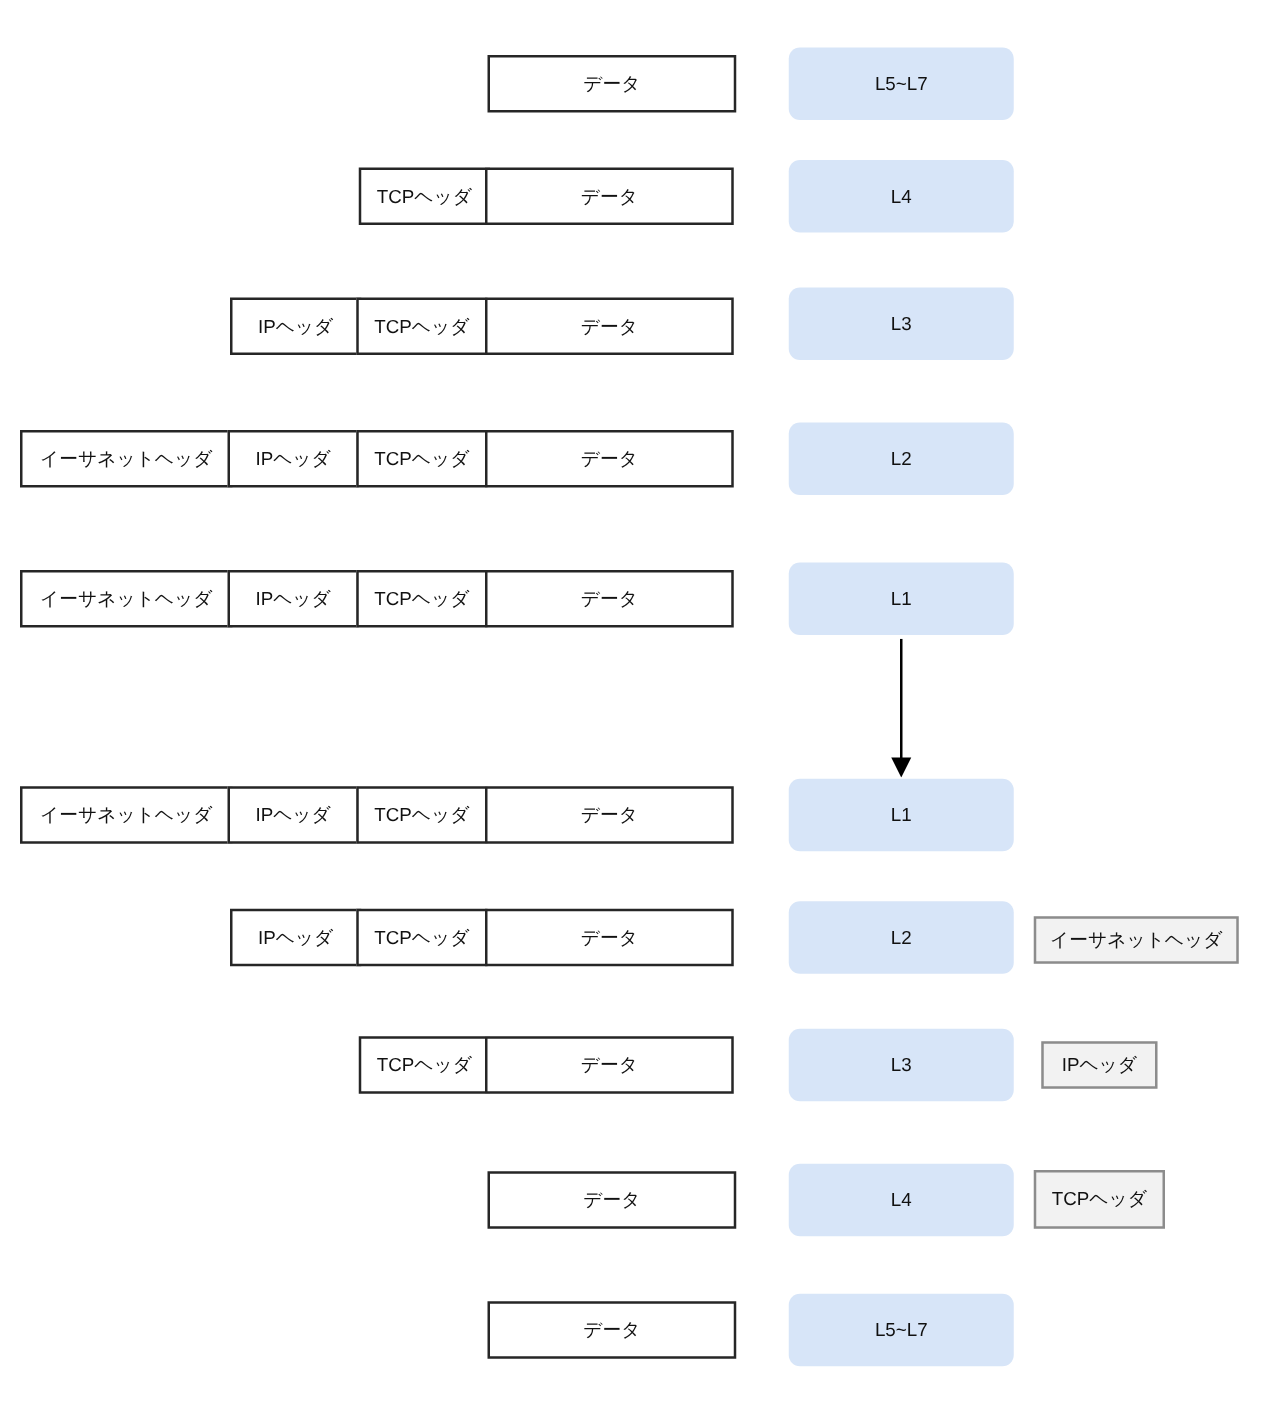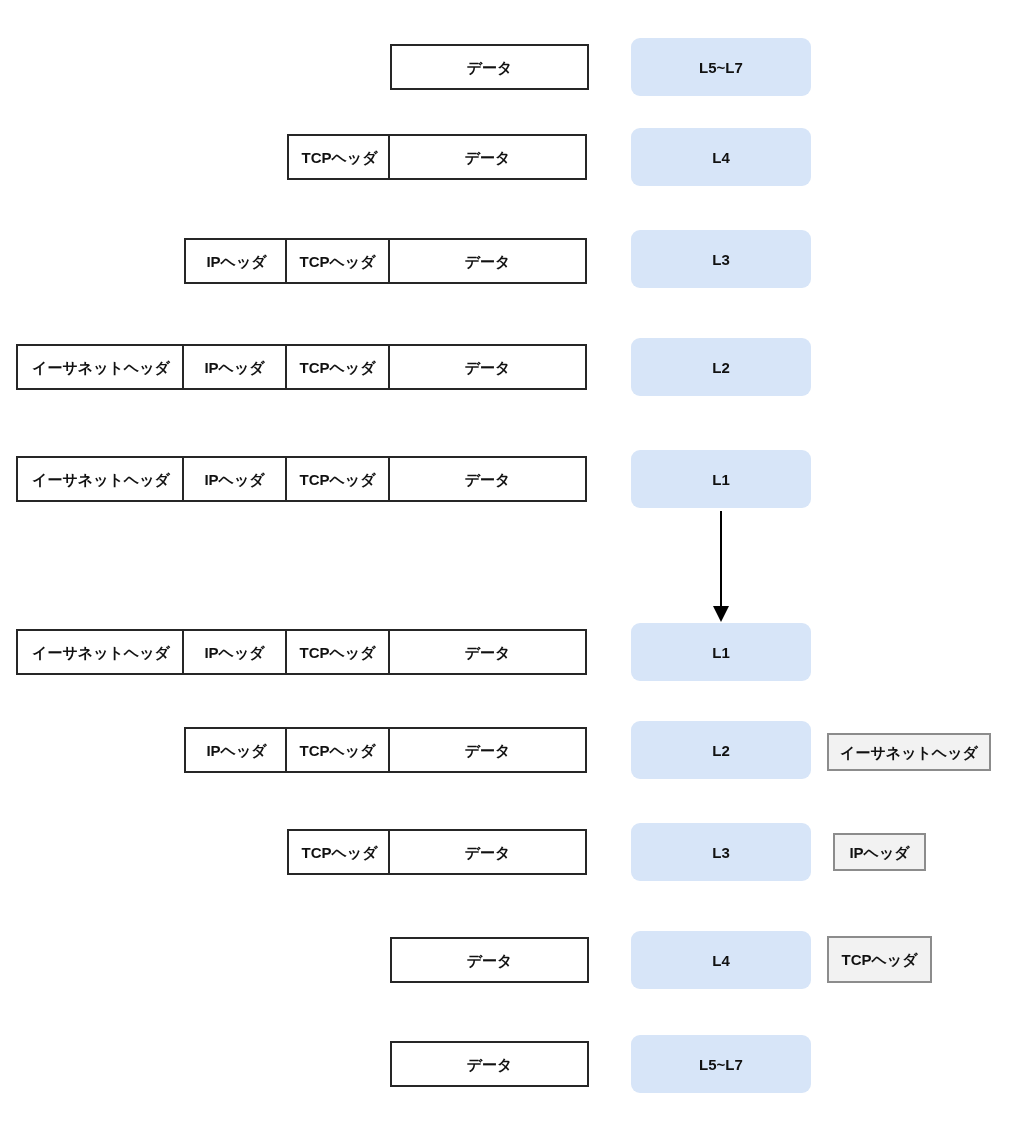--- a/index.html
+++ b/index.html
@@ -11,21 +11,20 @@
   body {
     font-family: "Liberation Sans", "DejaVu Sans", sans-serif;
     color: #1a1a1a;
   }
   #canvas {
     position: relative;
     width: 1014px;
     height: 1124px;
     background: #ffffff;
     overflow: hidden;
-    font-weight: bold;
   }
 
   
   .seg {
     position: absolute;
     box-sizing: border-box;
     background: #ffffff;
     border: 2px solid #262626;
     display: flex;
     align-items: center;

